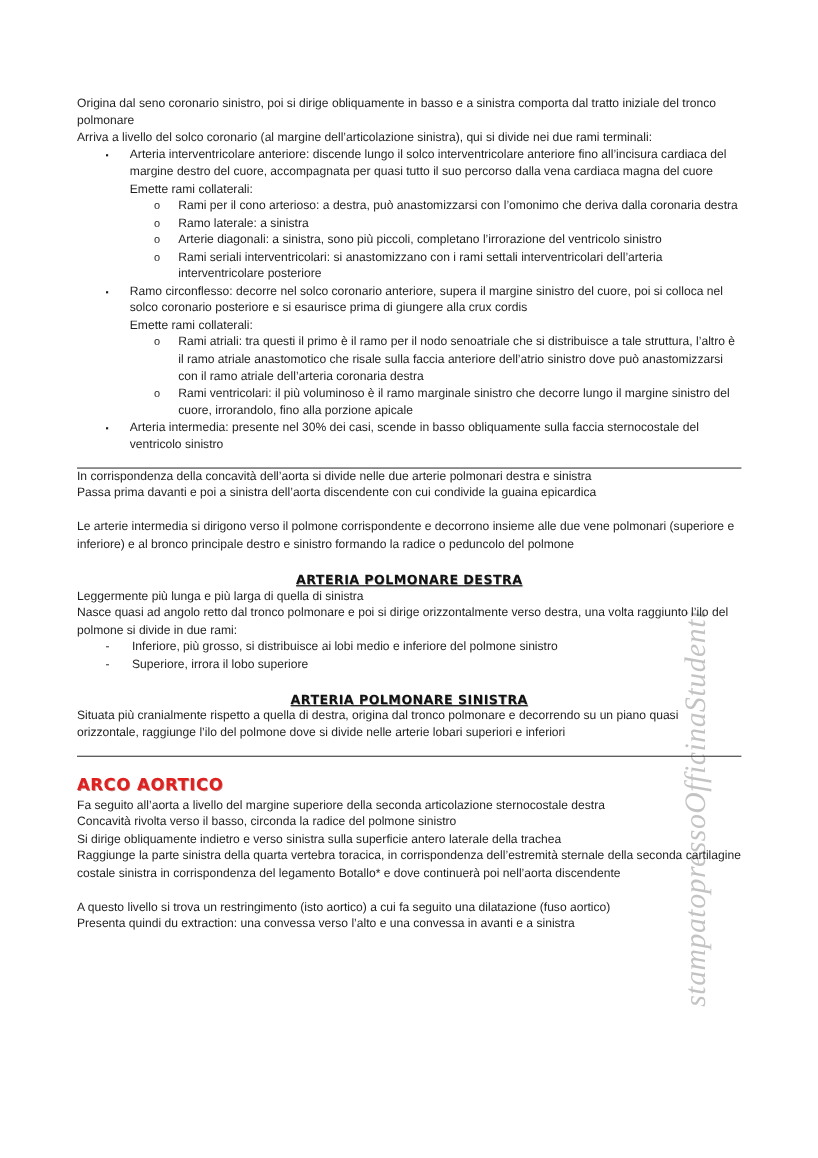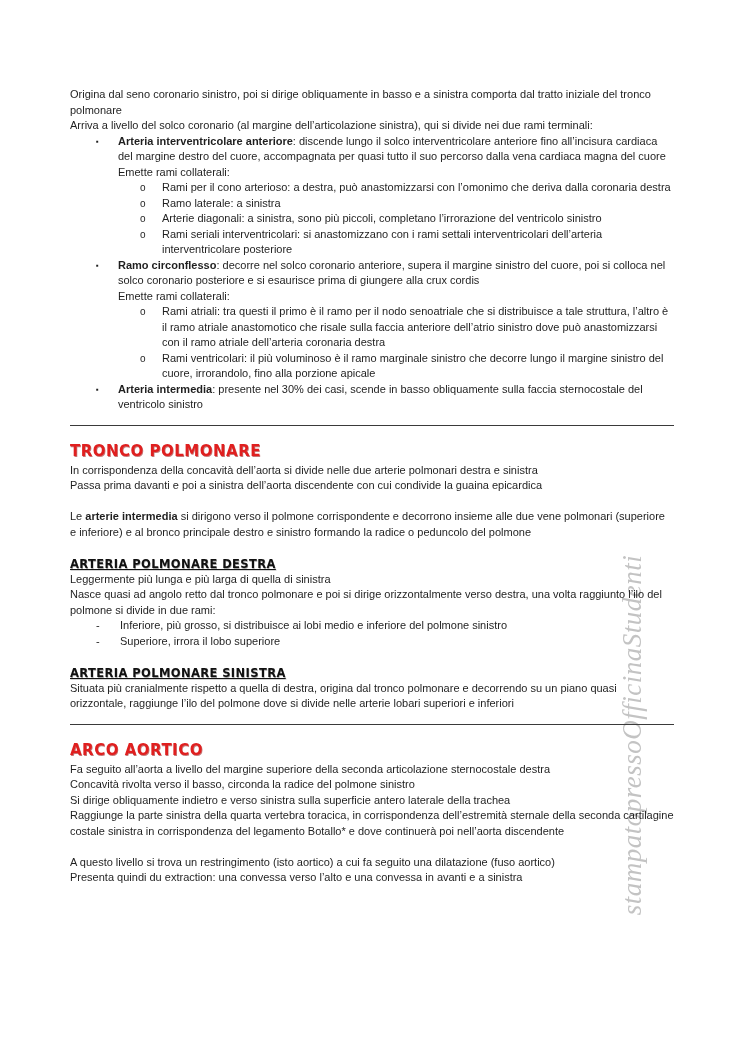--- a/index.html
+++ b/index.html
@@ -11,21 +11,21 @@
     line-height:15.5px;
     color:#1f1f1f;
     overflow:hidden;
   }
   .page { position:relative; width:744px; height:1053px; }
   .content { position:absolute; top:87px; left:70px; width:604px; }
 
   p.para { margin:0; }
   .gap { height:15.5px; }
 
-  b, .bold { font-weight:bold; }
+  b, .bold { font-weight:normal; }
 
   
   .li1 { position:relative; padding-left:48px; }
   .li1 > .marker { position:absolute; left:26px; top:0; font-size:8px; line-height:15.5px; }
   .li1-cont { padding-left:48px; }
 
   
   .li2 { position:relative; padding-left:92px; }
   .li2 > .marker { position:absolute; left:70px; top:0; font-size:10px; }
 
@@ -49,20 +49,21 @@
   }
   .black-title {
     font-family:"DejaVu Sans", sans-serif;
     font-size:11.5px; font-weight:bold;
     color:#111;
     letter-spacing:0.4px;
     text-decoration:underline;
     text-shadow:0.5px 0.5px 0 rgba(0,0,0,0.35);
     margin:0;
     line-height:16px;
+    text-align:center;
   }
 
   .watermark {
     position:absolute;
     top:735px; left:633px;
     transform:translate(-50%,-50%) rotate(-90deg);
     transform-origin:center;
     white-space:nowrap;
     font-family:"Liberation Serif", serif;
     font-style:italic;
@@ -120,21 +121,20 @@
       <span>Rami ventricolari: il più voluminoso è il ramo marginale sinistro che decorre lungo il margine sinistro del cuore, irrorandolo, fino alla porzione apicale</span>
     </div>
 
     <div class="li1">
       <span class="marker">▪</span>
       <span class="bold">Arteria intermedia</span><span>: presente nel 30% dei casi, scende in basso obliquamente sulla faccia sternocostale del ventricolo sinistro</span>
     </div>
 
     <hr class="rule">
 
-    <h2 class="red-title">TRONCO POLMONARE</h2>
     <p class="para">In corrispondenza della concavità dell’aorta si divide nelle due arterie polmonari destra e sinistra</p>
     <p class="para">Passa prima davanti e poi a sinistra dell’aorta discendente con cui condivide la guaina epicardica</p>
     <div class="gap"></div>
     <p class="para"><span>Le </span><span class="bold">arterie intermedia</span><span> si dirigono verso il polmone corrispondente e decorrono insieme alle due vene polmonari (superiore e inferiore) e al bronco principale destro e sinistro formando la radice o peduncolo del polmone</span></p>
     <div class="gap"></div>
 
     <h3 class="black-title">ARTERIA POLMONARE DESTRA</h3>
     <p class="para">Leggermente più lunga e più larga di quella di sinistra</p>
     <p class="para">Nasce quasi ad angolo retto dal tronco polmonare e poi si dirige orizzontalmente verso destra, una volta raggiunto l’ilo del polmone si divide in due rami:</p>
     <div class="dash">

